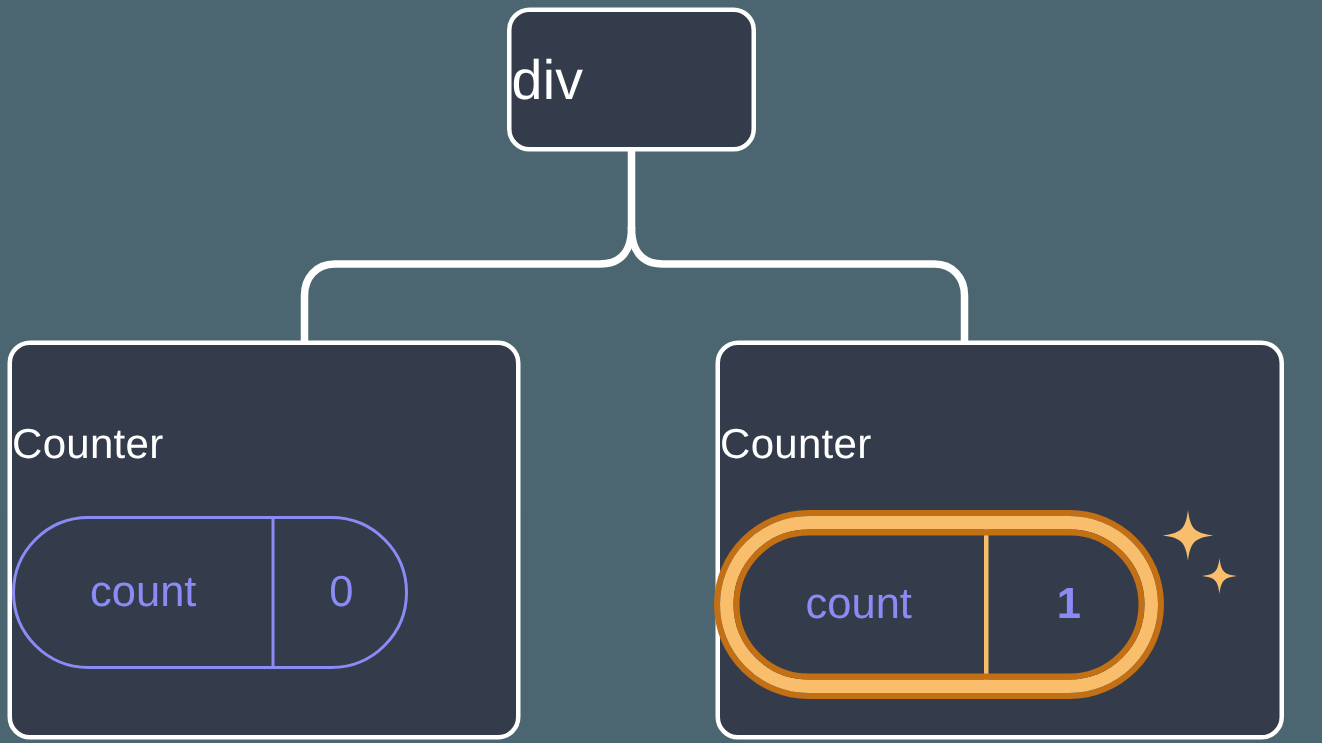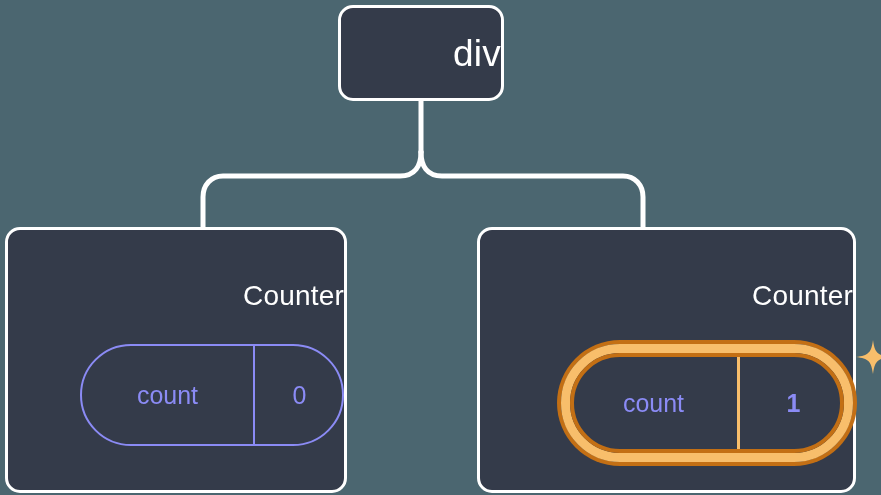--- a/index.html
+++ b/index.html
@@ -29,21 +29,21 @@
 
   
   .node {
     position: absolute;
     box-sizing: border-box;
     background: #343b4a;
     border: 3px solid #ffffff;
     border-radius: 15px;
     display: flex;
     flex-direction: column;
-    align-items: flex-end;
+    align-items: flex-start;
   }
   .node-root {
     left: 338px;
     top: 5px;
     width: 166px;
     height: 96px;
     justify-content: center;
   }
   .node-left {
     left: 5px;
@@ -100,21 +100,21 @@
     height: 118px;
     width: 292px;
     box-shadow: 0 0 0 4px #c36f14;
   }
 
   .pill-cell {
     display: flex;
     align-items: center;
     justify-content: center;
     color: #8b8bf5;
-    font-size: 25px;
+    font-size: 29px;
     font-weight: 400;
     line-height: 1;
     white-space: nowrap;
   }
   .pill-key {
     flex: 0 0 auto;
   }
   .pill-val {
     flex: 0 0 auto;
   }

